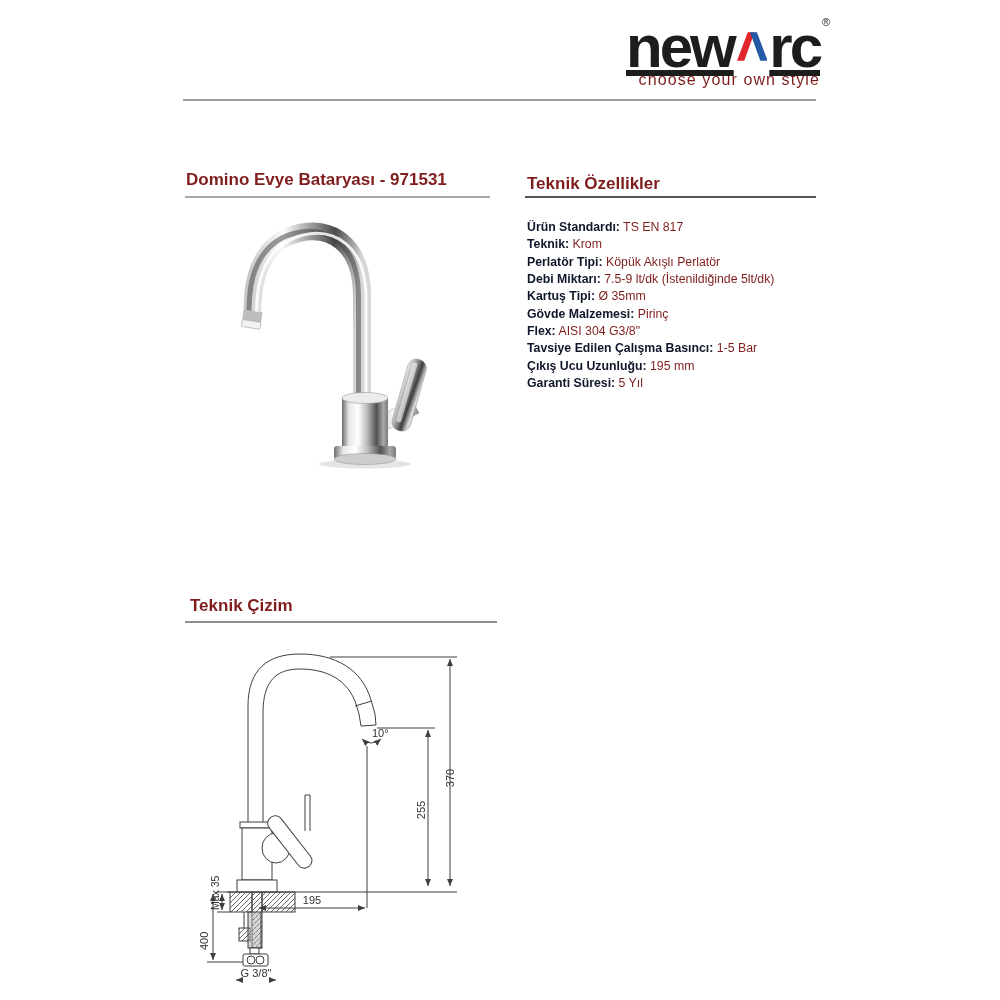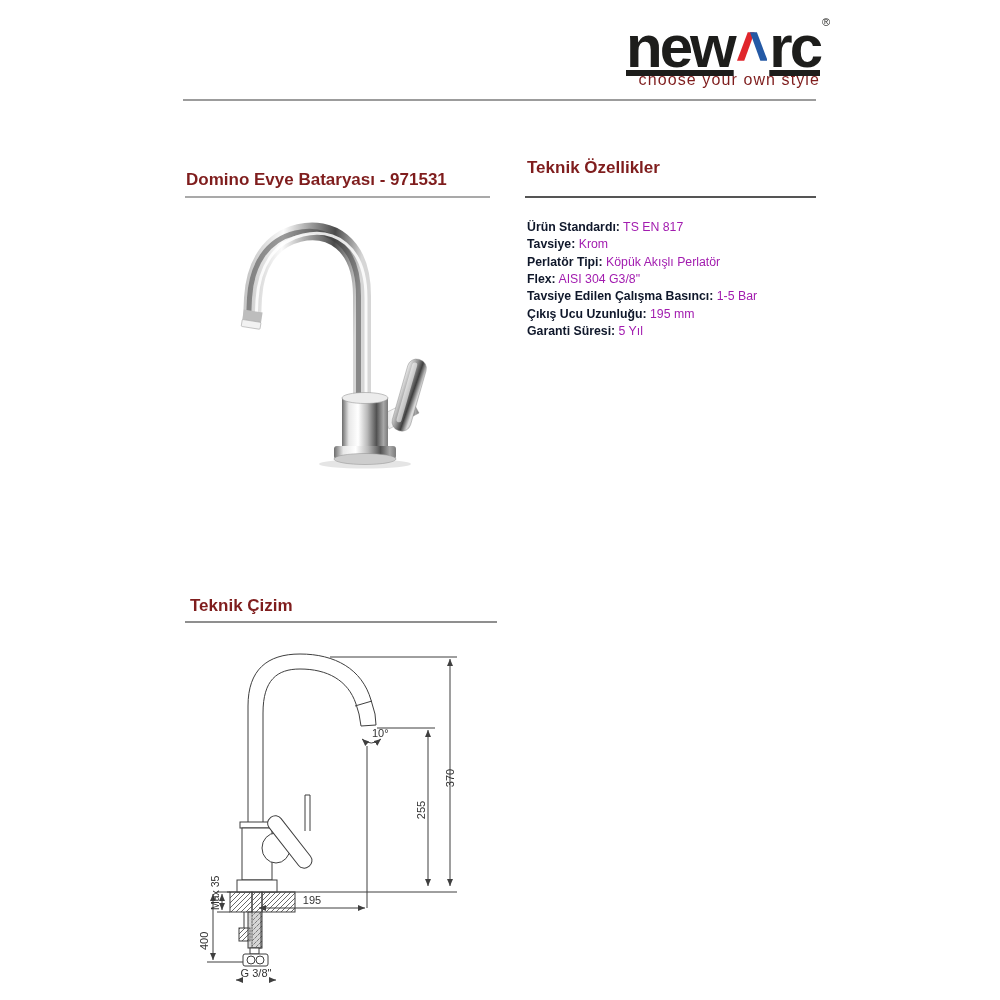--- a/index.html
+++ b/index.html
@@ -12,30 +12,30 @@
   .logo-line{display:flex;align-items:flex-end;justify-content:center;position:relative;text-decoration:underline;}
   .logo-txt{font-size:60px;font-weight:700;letter-spacing:-3px;line-height:0.60;color:#1d1d1b;}
   .logo-tri{margin:0 2px 0 3px;}
   .reg-mark{position:absolute;right:-10px;top:-12px;font-size:11px;color:#1d1d1b;font-weight:400;}
   .tagline{margin-top:6px;font-size:16px;letter-spacing:1.1px;color:#7f1d1d;white-space:nowrap;}
   .rule-top{position:absolute;left:183px;top:99px;width:633px;height:2px;background:#9c9c9c;}
 
   
   .sec-heading{position:absolute;font-size:17px;font-weight:700;color:#7f1d1d;white-space:nowrap;}
   .h-title{left:186px;top:170px;}
-  .h-specs{left:527px;top:158px;}
+  .h-specs{left:527px;top:174px;}
   .h-czim{left:190px;top:596px;}
   .rule-left{position:absolute;left:185px;top:196px;width:305px;height:2px;background:#a9a9a9;}
   .rule-right{position:absolute;left:525px;top:196px;width:291px;height:2px;background:#555555;}
   .rule-czim{position:absolute;left:185px;top:621px;width:312px;height:2px;background:#8f8f8f;}
 
   
   .spec-list{position:absolute;left:527px;top:219px;width:300px;font-size:12.3px;line-height:17.35px;}
   .spec-label{font-weight:700;color:#0f172a;}
-  .spec-value{font-weight:400;color:#a21caf;}
+  .spec-value{font-weight:400;color:#7f1d1d;}
 
   
   .photo{position:absolute;left:213px;top:208px;}
   .tech-drawing{position:absolute;left:195px;top:628px;}
   svg text{font-family:"Liberation Sans",sans-serif;}
 </style>
 </head>
 <body>
 
 <div class="logo-wrap">
@@ -103,22 +103,25 @@
     <ellipse cx="152" cy="190" rx="23" ry="5.5" fill="#ececec" stroke="#9b9b9b" stroke-width="0.6"></ellipse>
     <rect x="121" y="238" width="62" height="13" rx="3" fill="url(#gBody)"></rect>
     <ellipse cx="152" cy="251" rx="31" ry="5.5" fill="#cdcdcd" stroke="#8e8e8e" stroke-width="0.5"></ellipse>
   </g>
 </svg>
 
 <div class="sec-heading h-specs">Teknik Özellikler</div>
 <div class="rule-right"></div>
 <div class="spec-list">
     <div class="spec-row"><span class="spec-label">Ürün Standardı:</span><span class="spec-value"> TS EN 817</span></div>
-    <div class="spec-row"><span class="spec-label">Tavsiye:</span><span class="spec-value"> Krom</span></div>
+    <div class="spec-row"><span class="spec-label">Teknik:</span><span class="spec-value"> Krom</span></div>
     <div class="spec-row"><span class="spec-label">Perlatör Tipi:</span><span class="spec-value"> Köpük Akışlı Perlatör</span></div>
+    <div class="spec-row"><span class="spec-label">Debi Miktarı:</span><span class="spec-value"> 7.5-9 lt/dk (İstenildiğinde 5lt/dk)</span></div>
+    <div class="spec-row"><span class="spec-label">Kartuş Tipi:</span><span class="spec-value"> Ø 35mm</span></div>
+    <div class="spec-row"><span class="spec-label">Gövde Malzemesi:</span><span class="spec-value"> Pirinç</span></div>
     <div class="spec-row"><span class="spec-label">Flex:</span><span class="spec-value"> AISI 304 G3/8"</span></div>
     <div class="spec-row"><span class="spec-label">Tavsiye Edilen Çalışma Basıncı:</span><span class="spec-value"> 1-5 Bar</span></div>
     <div class="spec-row"><span class="spec-label">Çıkış Ucu Uzunluğu:</span><span class="spec-value"> 195 mm</span></div>
     <div class="spec-row"><span class="spec-label">Garanti Süresi:</span><span class="spec-value"> 5 Yıl</span></div>
   </div>
 
 <div class="sec-heading h-czim">Teknik Çizim</div>
 <div class="rule-czim"></div>
 
 <svg class="tech-drawing" width="285" height="370" viewBox="0 0 285 370">

